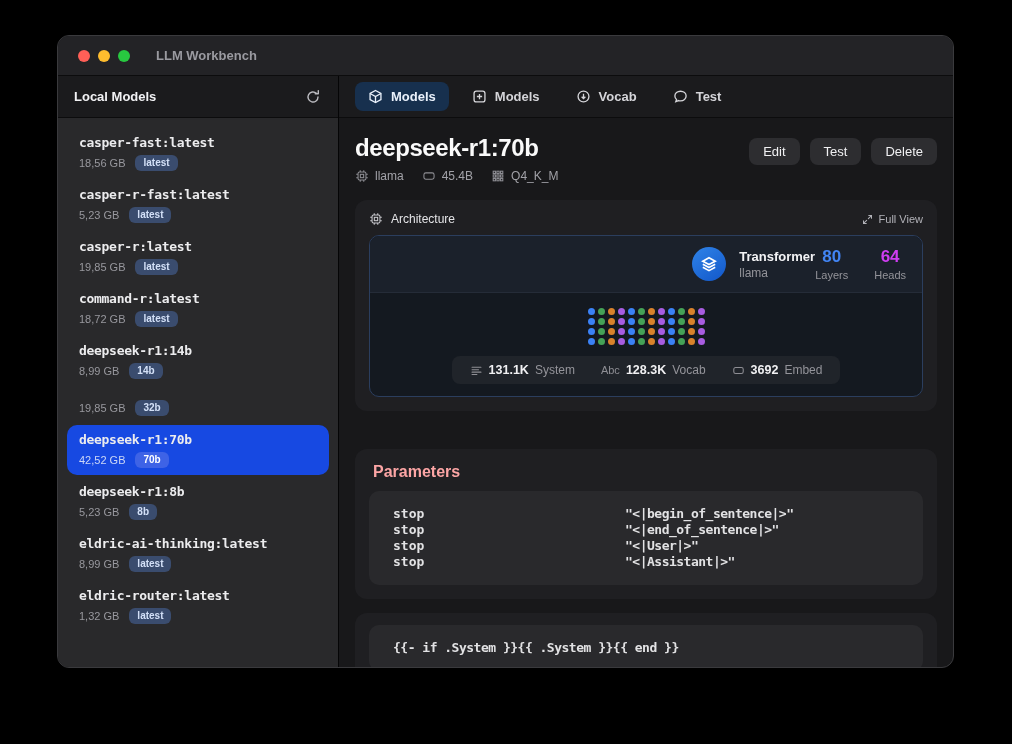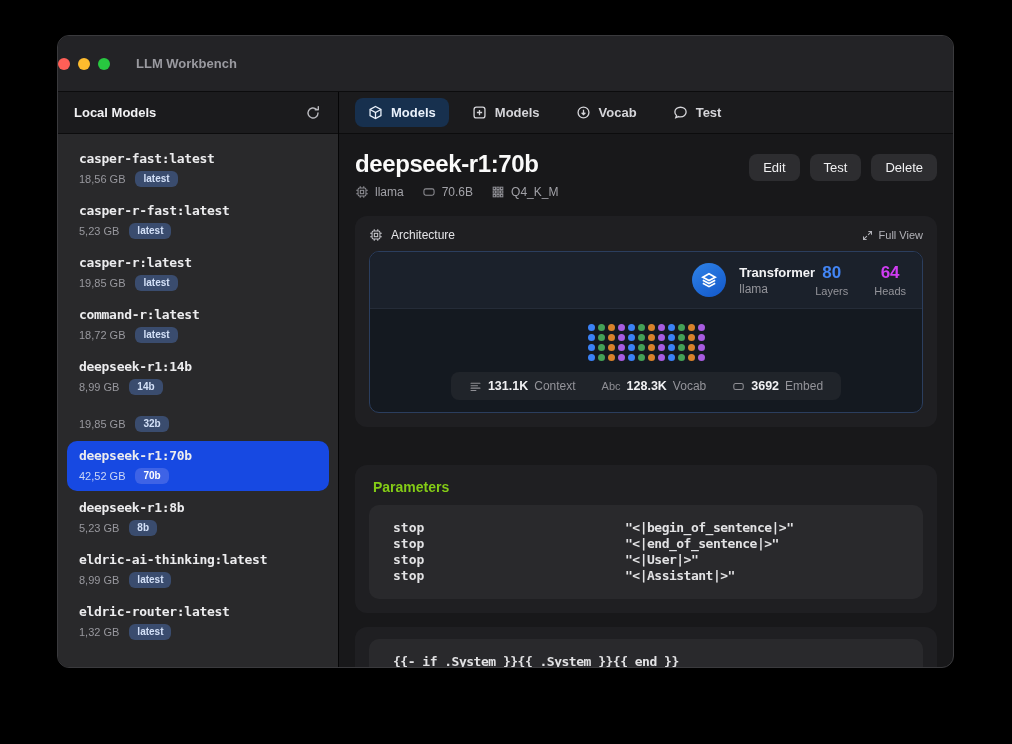--- a/index.html
+++ b/index.html
@@ -6,22 +6,22 @@
   html,body { width:1012px; height:744px; background:#000; overflow:hidden;
               font-family:"Liberation Sans", sans-serif; }
   .stage { position:relative; width:1012px; height:744px; background:#000; }
 
   .window { position:absolute; left:57px; top:35px; width:897px; height:633px;
             background:#18181a; border-radius:12px; overflow:hidden;
             border:1px solid #3a3a3d; box-shadow:0 24px 70px rgba(0,0,0,.8);
             display:flex; flex-direction:column; }
 
   
-  .titlebar { height:56px; background:#232326; display:flex; align-items:center;
-              padding-left:0; border-bottom:1px solid #0c0c0d; flex:0 0 auto; }
+  .titlebar { height:40px; background:#232326; display:flex; align-items:center;
+              padding-left:20px; border-bottom:1px solid #0c0c0d; flex:0 0 auto; }
   .traffic { display:flex; gap:8px; }
   .tl { width:12px; height:12px; border-radius:50%; display:inline-block; }
   .tl.red{ background:#ff5f57; } .tl.yellow{ background:#febc2e; } .tl.green{ background:#28c840; }
   .win-title { margin-left:26px; font-size:13px; font-weight:700; color:#9a9aa0; }
 
   
   .content-row { flex:1; display:flex; min-height:0; }
   .sidebar { width:281px; flex:0 0 281px; display:flex; flex-direction:column;
              border-right:1px solid #050506; min-height:0; }
   .sidebar-header { height:42px; background:#1b1b1d; display:flex; align-items:center;
@@ -93,21 +93,21 @@
   .stats-row { display:flex; justify-content:center; padding:0 0 12px 0; }
   .stats-pill { background:#20242a; border-radius:8px; padding:7px 18px; display:flex; gap:26px; align-items:center; }
   .stat-group { display:flex; align-items:center; gap:6px; }
   .stat-group svg { width:13px; height:13px; stroke:#8e8e94; fill:none; stroke-width:1.3; }
   .abc-glyph { font-size:11px; color:#8e8e94; }
   .stat-value { font-size:12.5px; font-weight:700; color:#f0f0f2; }
   .stat-label { font-size:12px; color:#94949a; }
 
   .section-card { margin-top:38px; }
   .section-card.tight { margin-top:14px; }
-  .section-label { font-size:14px; font-weight:600; color:#84cc16; margin:2px 0 10px 4px; }
+  .section-label { font-size:16px; font-weight:600; color:#fca5a5; margin:2px 0 10px 4px; }
   .mono-card { background:#29292c; border-radius:10px; padding:15px 24px;
                font-family:"DejaVu Sans Mono", monospace; font-size:13px; color:#e2e2e4; }
   .param-row { display:flex; line-height:16px; }
   .param-key { width:232px; flex:0 0 232px; font-weight:700; }
   .param-val { font-weight:700; letter-spacing:-0.5px; }
   .code-line { line-height:16px; white-space:pre; font-weight:700; letter-spacing:-0.5px; }
 </style>
 </head>
 <body>
 
@@ -249,21 +249,21 @@
                       <rect x="3.5" y="3.5" width="9" height="9" rx="1.6"></rect>
                       <rect x="6.1" y="6.1" width="3.8" height="3.8"></rect>
                       <path d="M6 1.4v2M10 1.4v2M6 12.6v2M10 12.6v2M1.4 6h2M1.4 10h2M12.6 6h2M12.6 10h2"></path>
                     </svg>
                   <span>llama</span>
                 </span>
                 <span class="meta-item">
                   <svg viewBox="0 0 16 16">
                       <rect x="2.2" y="4.4" width="11.6" height="7.2" rx="2.2"></rect>
                     </svg>
-                  <span>70.6B</span>
+                  <span>45.4B</span>
                 </span>
                 <span class="meta-item">
                   <svg viewBox="0 0 16 16" fill="#8e8e94" stroke="none">
                       <rect x="2.5" y="2.5" width="2.6" height="2.6"></rect>
                       <rect x="6.7" y="2.5" width="2.6" height="2.6"></rect>
                       <rect x="10.9" y="2.5" width="2.6" height="2.6"></rect>
                       <rect x="2.5" y="6.7" width="2.6" height="2.6"></rect>
                       <rect x="6.7" y="6.7" width="2.6" height="2.6"></rect>
                       <rect x="10.9" y="6.7" width="2.6" height="2.6"></rect>
                       <rect x="2.5" y="10.9" width="2.6" height="2.6"></rect>
@@ -375,21 +375,21 @@
                     <span class="dot" style="background: rgb(168, 92, 224);"></span>
                   </div>
               </div>
               <div class="stats-row">
                 <div class="stats-pill">
                   <span class="stat-group">
                     <svg viewBox="0 0 16 16">
                         <path d="M2.5 4h11M2.5 7h8M2.5 10h11M2.5 13h6" stroke-linecap="round"></path>
                       </svg>
                     <span class="stat-value">131.1K</span>
-                    <span class="stat-label">Context</span>
+                    <span class="stat-label">System</span>
                   </span>
                   <span class="stat-group">
                     <span class="abc-glyph">Abc</span>
                     <span class="stat-value">128.3K</span>
                     <span class="stat-label">Vocab</span>
                   </span>
                   <span class="stat-group">
                     <svg viewBox="0 0 16 16">
                         <rect x="2.2" y="4.4" width="11.6" height="7.2" rx="2.2"></rect>
                       </svg>

